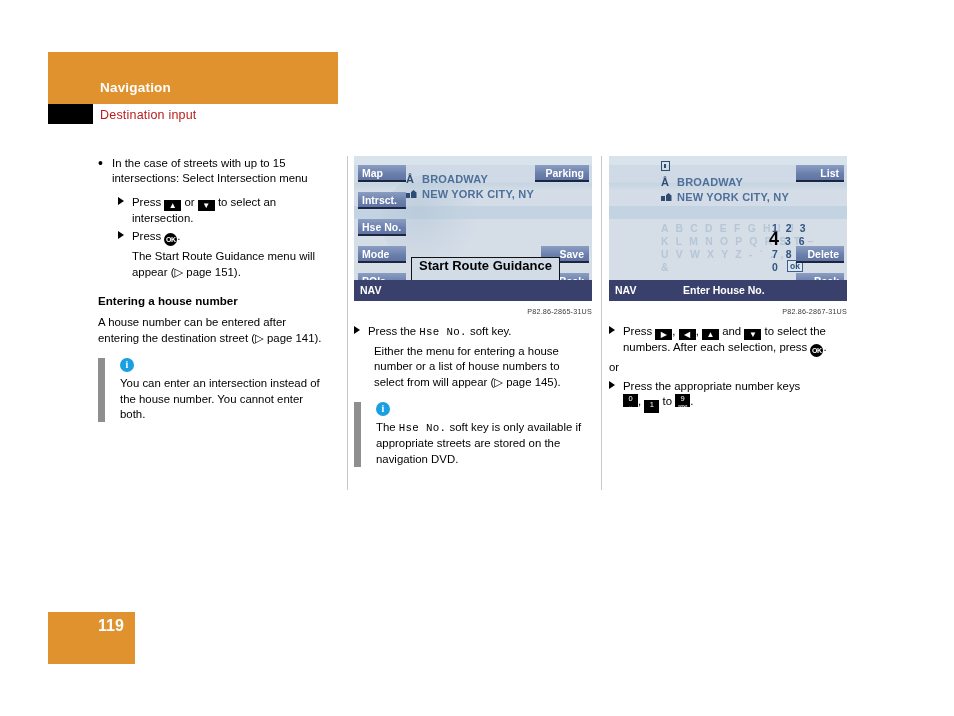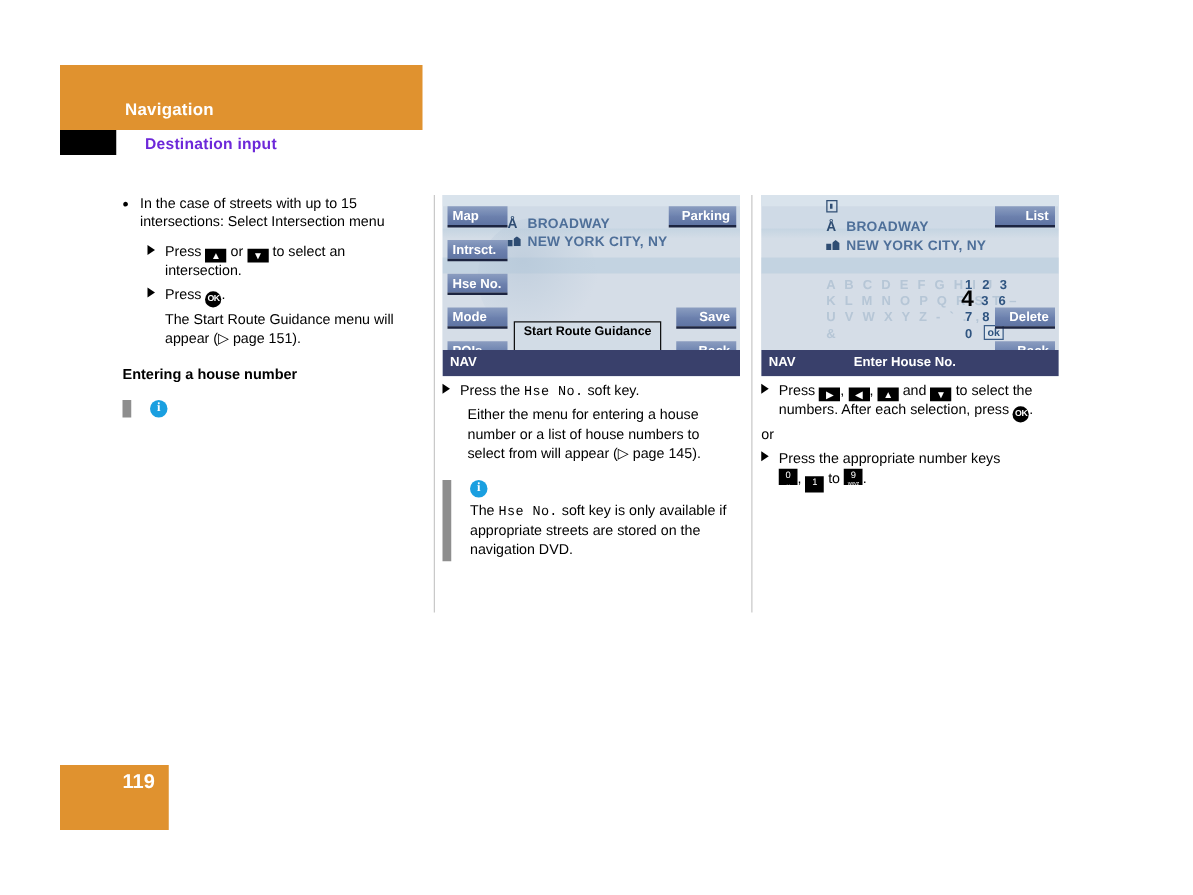--- a/index.html
+++ b/index.html
@@ -22,23 +22,22 @@
     position: absolute; left: 100px; top: 80px;
     font-size: 13.5px; font-weight: bold; color: #ffffff;
     letter-spacing: .2px;
   }
   .hdr-blackbox {
     position: absolute; left: 48px; top: 104px;
     width: 45px; height: 20px; background: #000000;
   }
   .hdr-section {
     position: absolute; left: 100px; top: 108px;
-    font-size: 12.5px; font-weight: bold; color: #6d28d9;
+    font-size: 12.5px; font-weight: normal; color: #b91c1c;
     letter-spacing: .2px;
-    margin-left: 16px;
   }
 
   
   .footer-band {
     position: absolute; left: 48px; top: 612px;
     width: 87px; height: 52px;
     background: #e0922f;
   }
   .footer-page {
     position: absolute; left: 98px; top: 617px;
@@ -203,21 +202,21 @@
   .glyph-hno::after {
     content: ""; position: absolute; left: 2px; top: 1.5px;
     width: 2px; height: 4px; background: #2f4d73;
   }
 
   .highlight-btn {
     position: absolute; left: 57px; top: 101px;
     padding: 2px 7px 18px 7px;
     background: #d2dce6;
     border: 1px solid #111111;
-    color: #000000; font-size: 10px; font-weight: bold;
+    color: #000000; font-size: 13px; font-weight: bold;
     line-height: 12px;
   }
 
   
   .charset {
     position: absolute; left: 52px; top: 66px;
     color: #b6c6d6; font-size: 10.4px; font-weight: bold;
     line-height: 13px; letter-spacing: 2.2px;
     white-space: pre;
   }
@@ -286,24 +285,26 @@
       </div>
     </div>
 
     <div class="row ind2">
       <div class="tx">The Start Route Guidance menu will appear (▷ page 151).</div>
     </div>
 
     <div class="gap"></div>
 
     <div class="sub-h">Entering a house number</div>
+    <div class="para">A house number can be entered after entering the destination street (▷ page 141).</div>
 
     <div class="note">
       <div class="note-bar"></div>
       <div class="info-i">i</div>
+      <div>You can enter an intersection instead of the house number. You cannot enter both.</div>
     </div>
   </div>
 
   <div class="col col-2 bodytxt">
 
     <div class="nav-shot">
       <div class="nav-screen">
         <div class="band-top"></div>
         <div class="band-mid"></div>
         <div class="band-low"></div>
@@ -330,20 +331,21 @@
         <div class="sk r" style="top:90px">Save</div>
         <div class="sk r" style="top:117px">Back</div>
 
         <div class="highlight-btn">Start Route Guidance</div>
 
         <div class="nav-bar">
           <span class="nb-l">NAV</span>
           <span class="nb-c"></span>
         </div>
       </div>
+      <div class="shot-cap">P82.86-2865-31US</div>
     </div>
 
     <div class="gap-s"></div>
 
     <div class="row">
       <div class="mk"><span class="tri"></span></div>
       <div class="tx">
         <span>Press the</span>
         <span class="mono">Hse No.</span>
         <span>soft key.</span>
@@ -402,20 +404,21 @@
 
         <div class="sk r" style="top:9px">List</div>
         <div class="sk r" style="top:90px">Delete</div>
         <div class="sk r" style="top:117px">Back</div>
 
         <div class="nav-bar">
           <span class="nb-l">NAV</span>
           <span class="nb-c">Enter House No.</span>
         </div>
       </div>
+      <div class="shot-cap">P82.86-2867-31US</div>
     </div>
 
     <div class="gap-s"></div>
 
     <div class="row">
       <div class="mk"><span class="tri"></span></div>
       <div class="tx">
         <span>Press</span>
         <span class="key key-arrow">▶</span>,
         <span class="key key-arrow">◀</span>,

